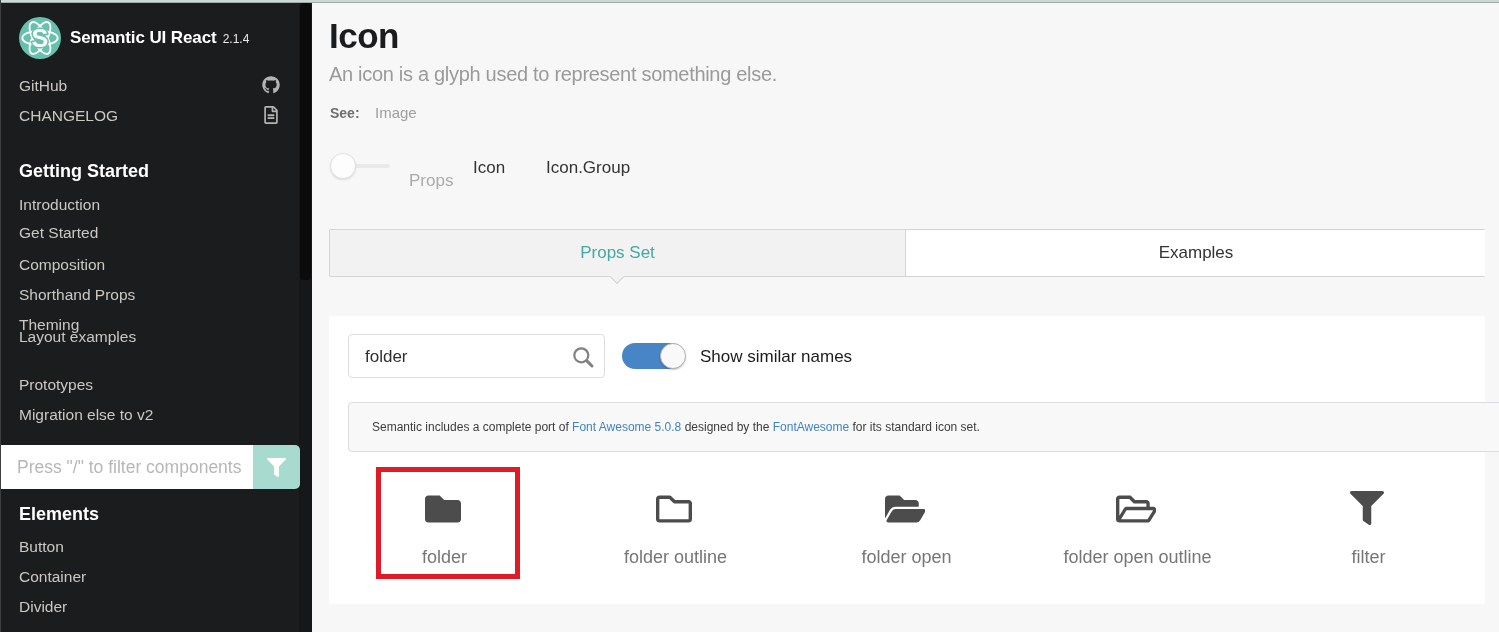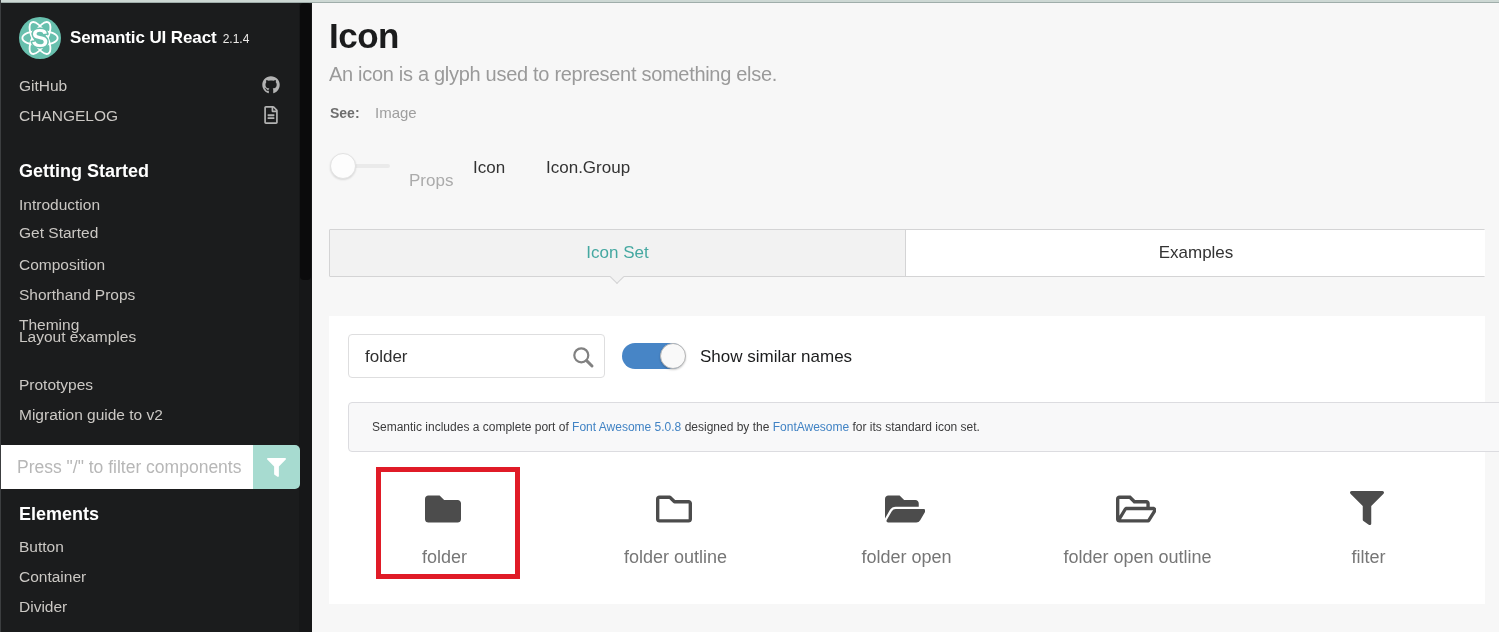--- a/index.html
+++ b/index.html
@@ -84,21 +84,21 @@
   </svg>
 
 <div class="sbhead" style="top:161px;">Getting Started</div>
 <div class="sbitem" style="top:196px;">Introduction</div>
 <div class="sbitem" style="top:212px;margin-top:12px;">Get Started</div>
 <div class="sbitem" style="top:256px;">Composition</div>
 <div class="sbitem" style="top:286px;">Shorthand Props</div>
 <div class="sbitem" style="top:316px;">Theming</div>
 <div class="sbitem" style="top:328px;">Layout examples</div>
 <div class="sbitem" style="top:376px;">Prototypes</div>
-<div class="sbitem" style="top:406px;">Migration guide to v2</div>
+<div class="sbitem" style="top:406px;">Migration else to v2</div>
 
 <div class="sbsearch">
   <div class="inp"></div>
   <div class="ph">Press "/" to filter components</div>
   <div class="btn">
       <svg style="position:absolute;left:14px;top:13px;" width="19" height="19" viewBox="0 0 512 512" fill="#ffffff">
         <path d="M487.976 0H24.028C2.71 0-8.047 25.866 7.058 40.971L192 225.941V432c0 7.831 3.821 15.17 10.237 19.662l80 55.98C298.02 518.69 320 507.493 320 487.98V225.941l184.947-184.97C520.021 25.896 509.338 0 487.976 0z"></path>
       </svg>
     </div>
 </div>
@@ -113,21 +113,21 @@
 <div class="seelbl">See:</div>
 <div class="seelink">Image</div>
 
 <div class="ptoggle-rail"></div>
 <div class="ptoggle-knob"></div>
 <div class="propslbl">Props</div>
 <div class="propsicon">Icon</div>
 <div class="propsicongrp">Icon.Group</div>
 
 <div class="tabs">
-  <div class="tab-active">Icon Set</div>
+  <div class="tab-active">Props Set</div>
   <div class="tab-inactive">Examples</div>
 </div>
 <div class="tabcaret"></div>
 
 <div class="panel"></div>
 <div class="srch">
     <div class="txt">folder</div>
 <svg style="position:absolute;left:224px;top:12px;" width="22" height="22" viewBox="0 0 22 22">
       <circle cx="8.3" cy="8.3" r="7" fill="none" stroke="#818181" stroke-width="2.2"></circle>
       <line x1="13.6" y1="13.6" x2="19" y2="19" stroke="#818181" stroke-width="3" stroke-linecap="round"></line>

